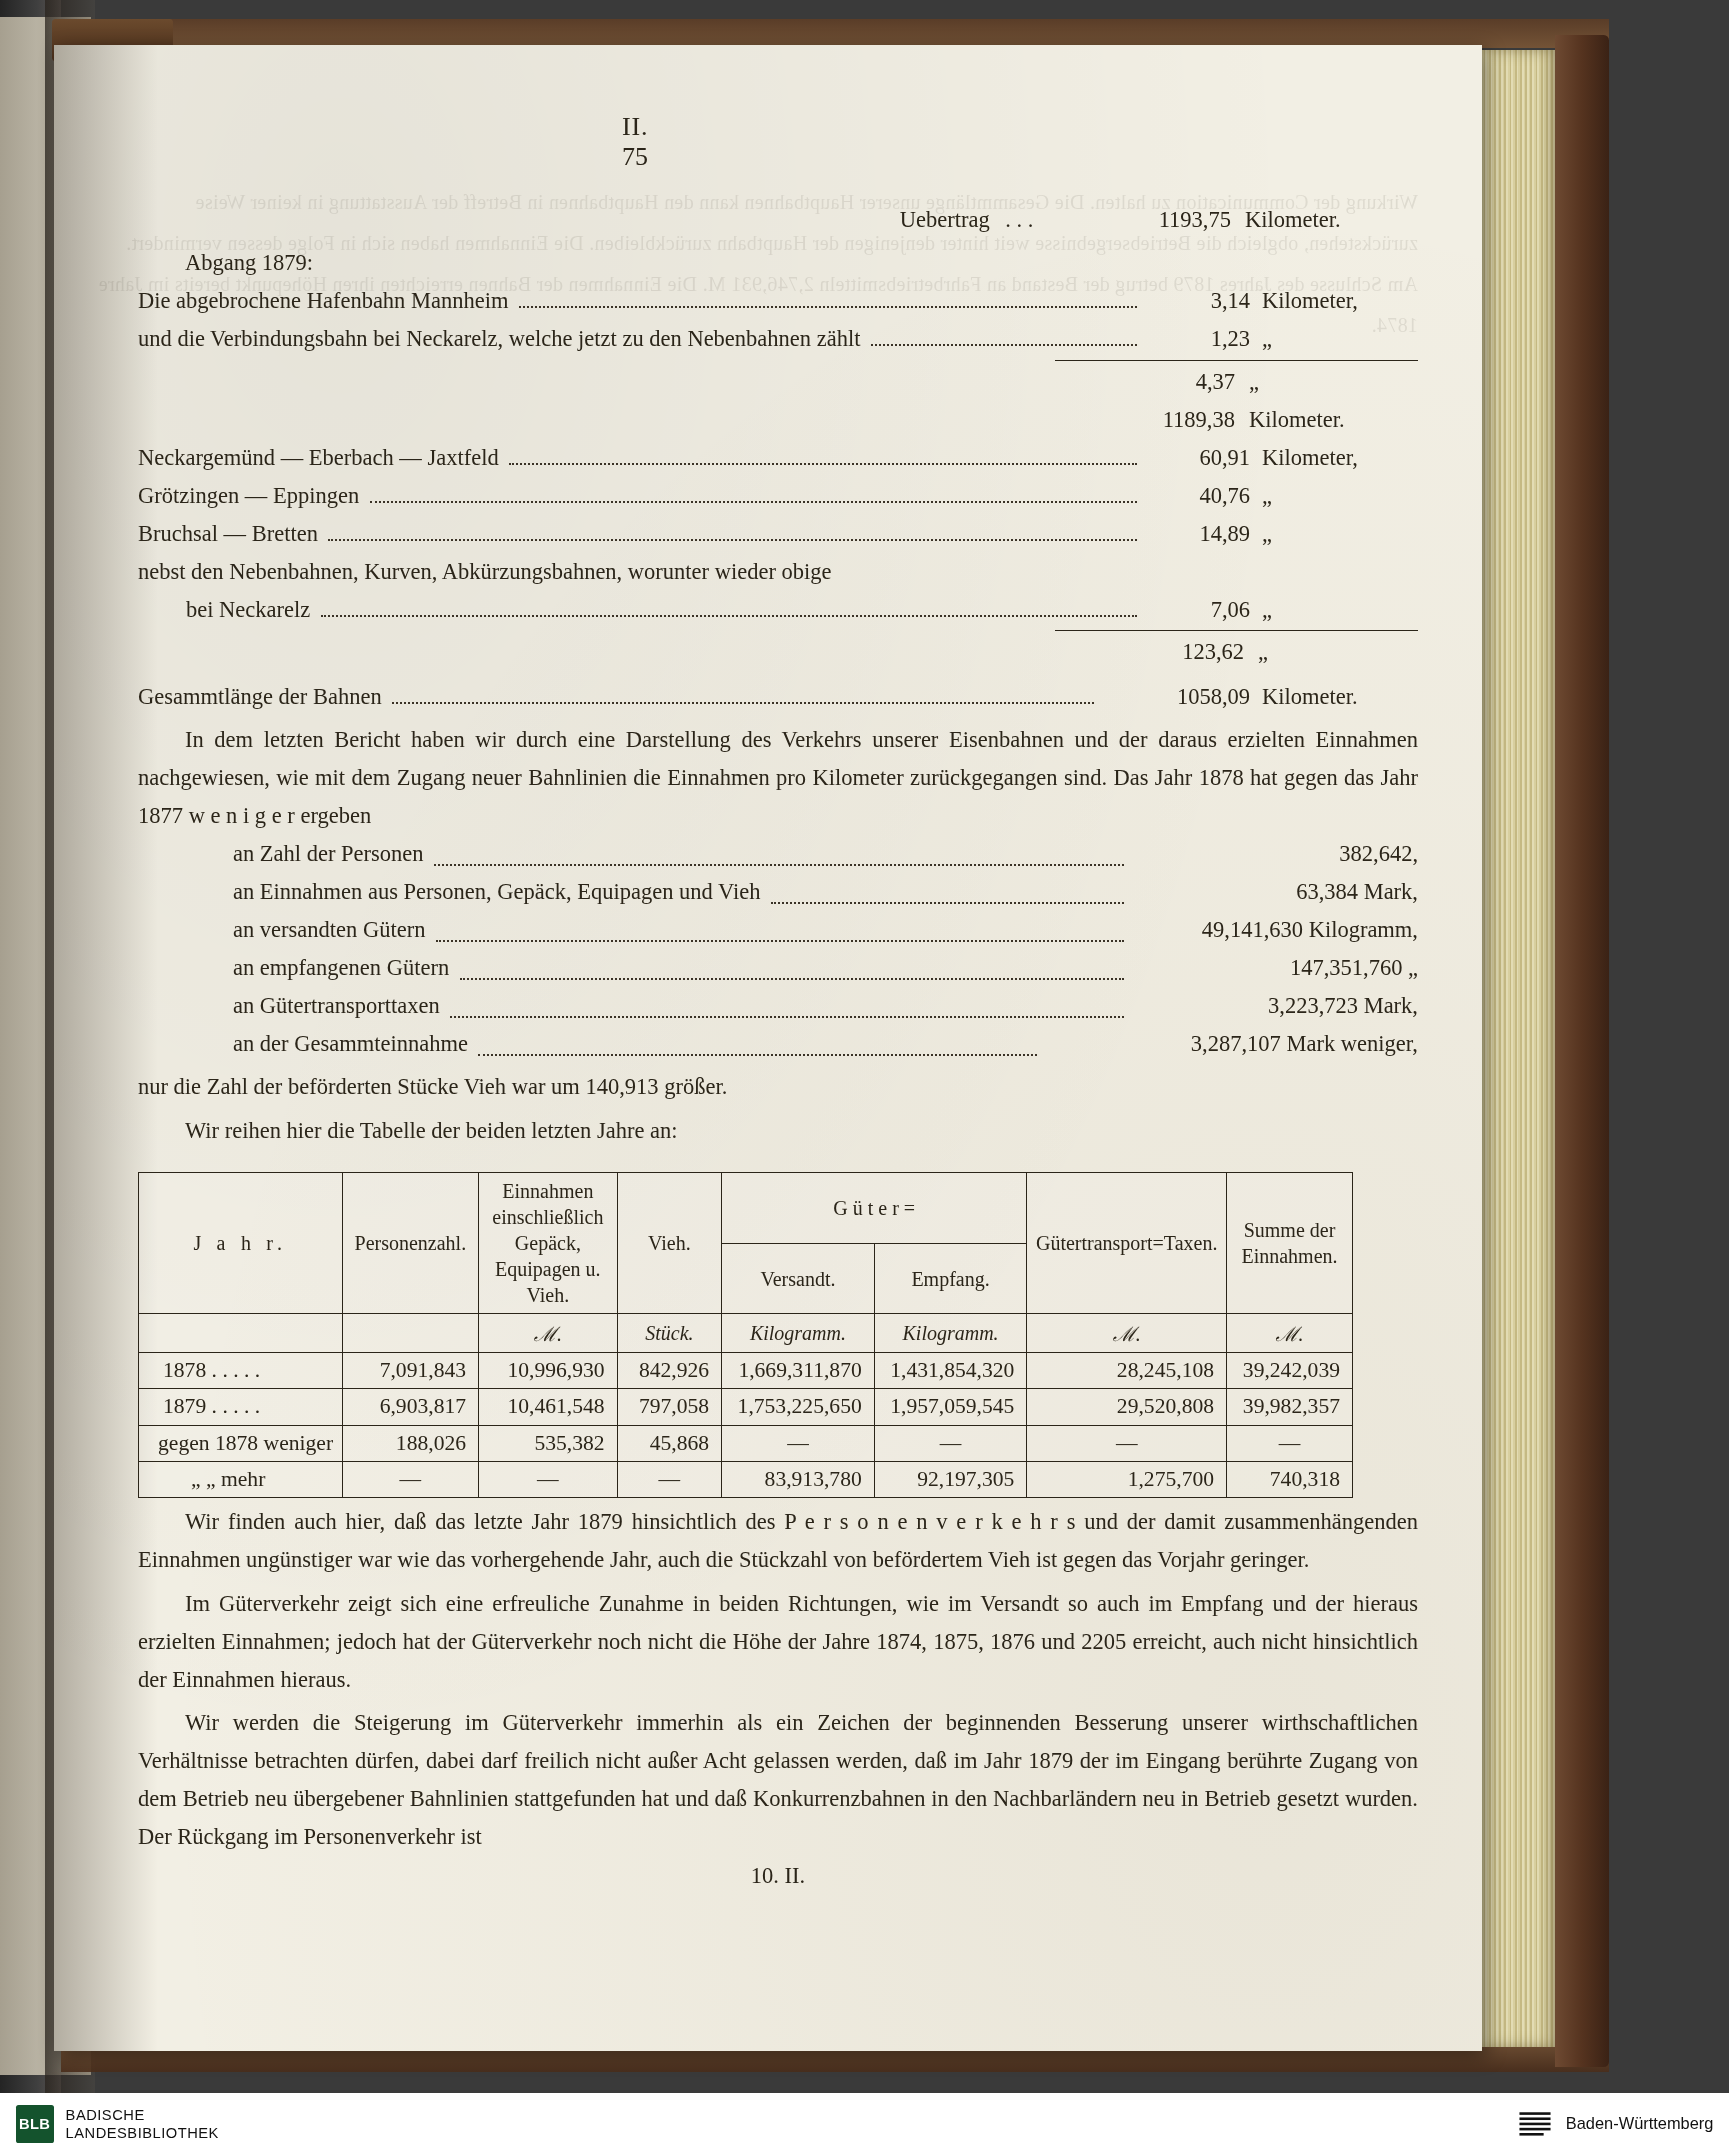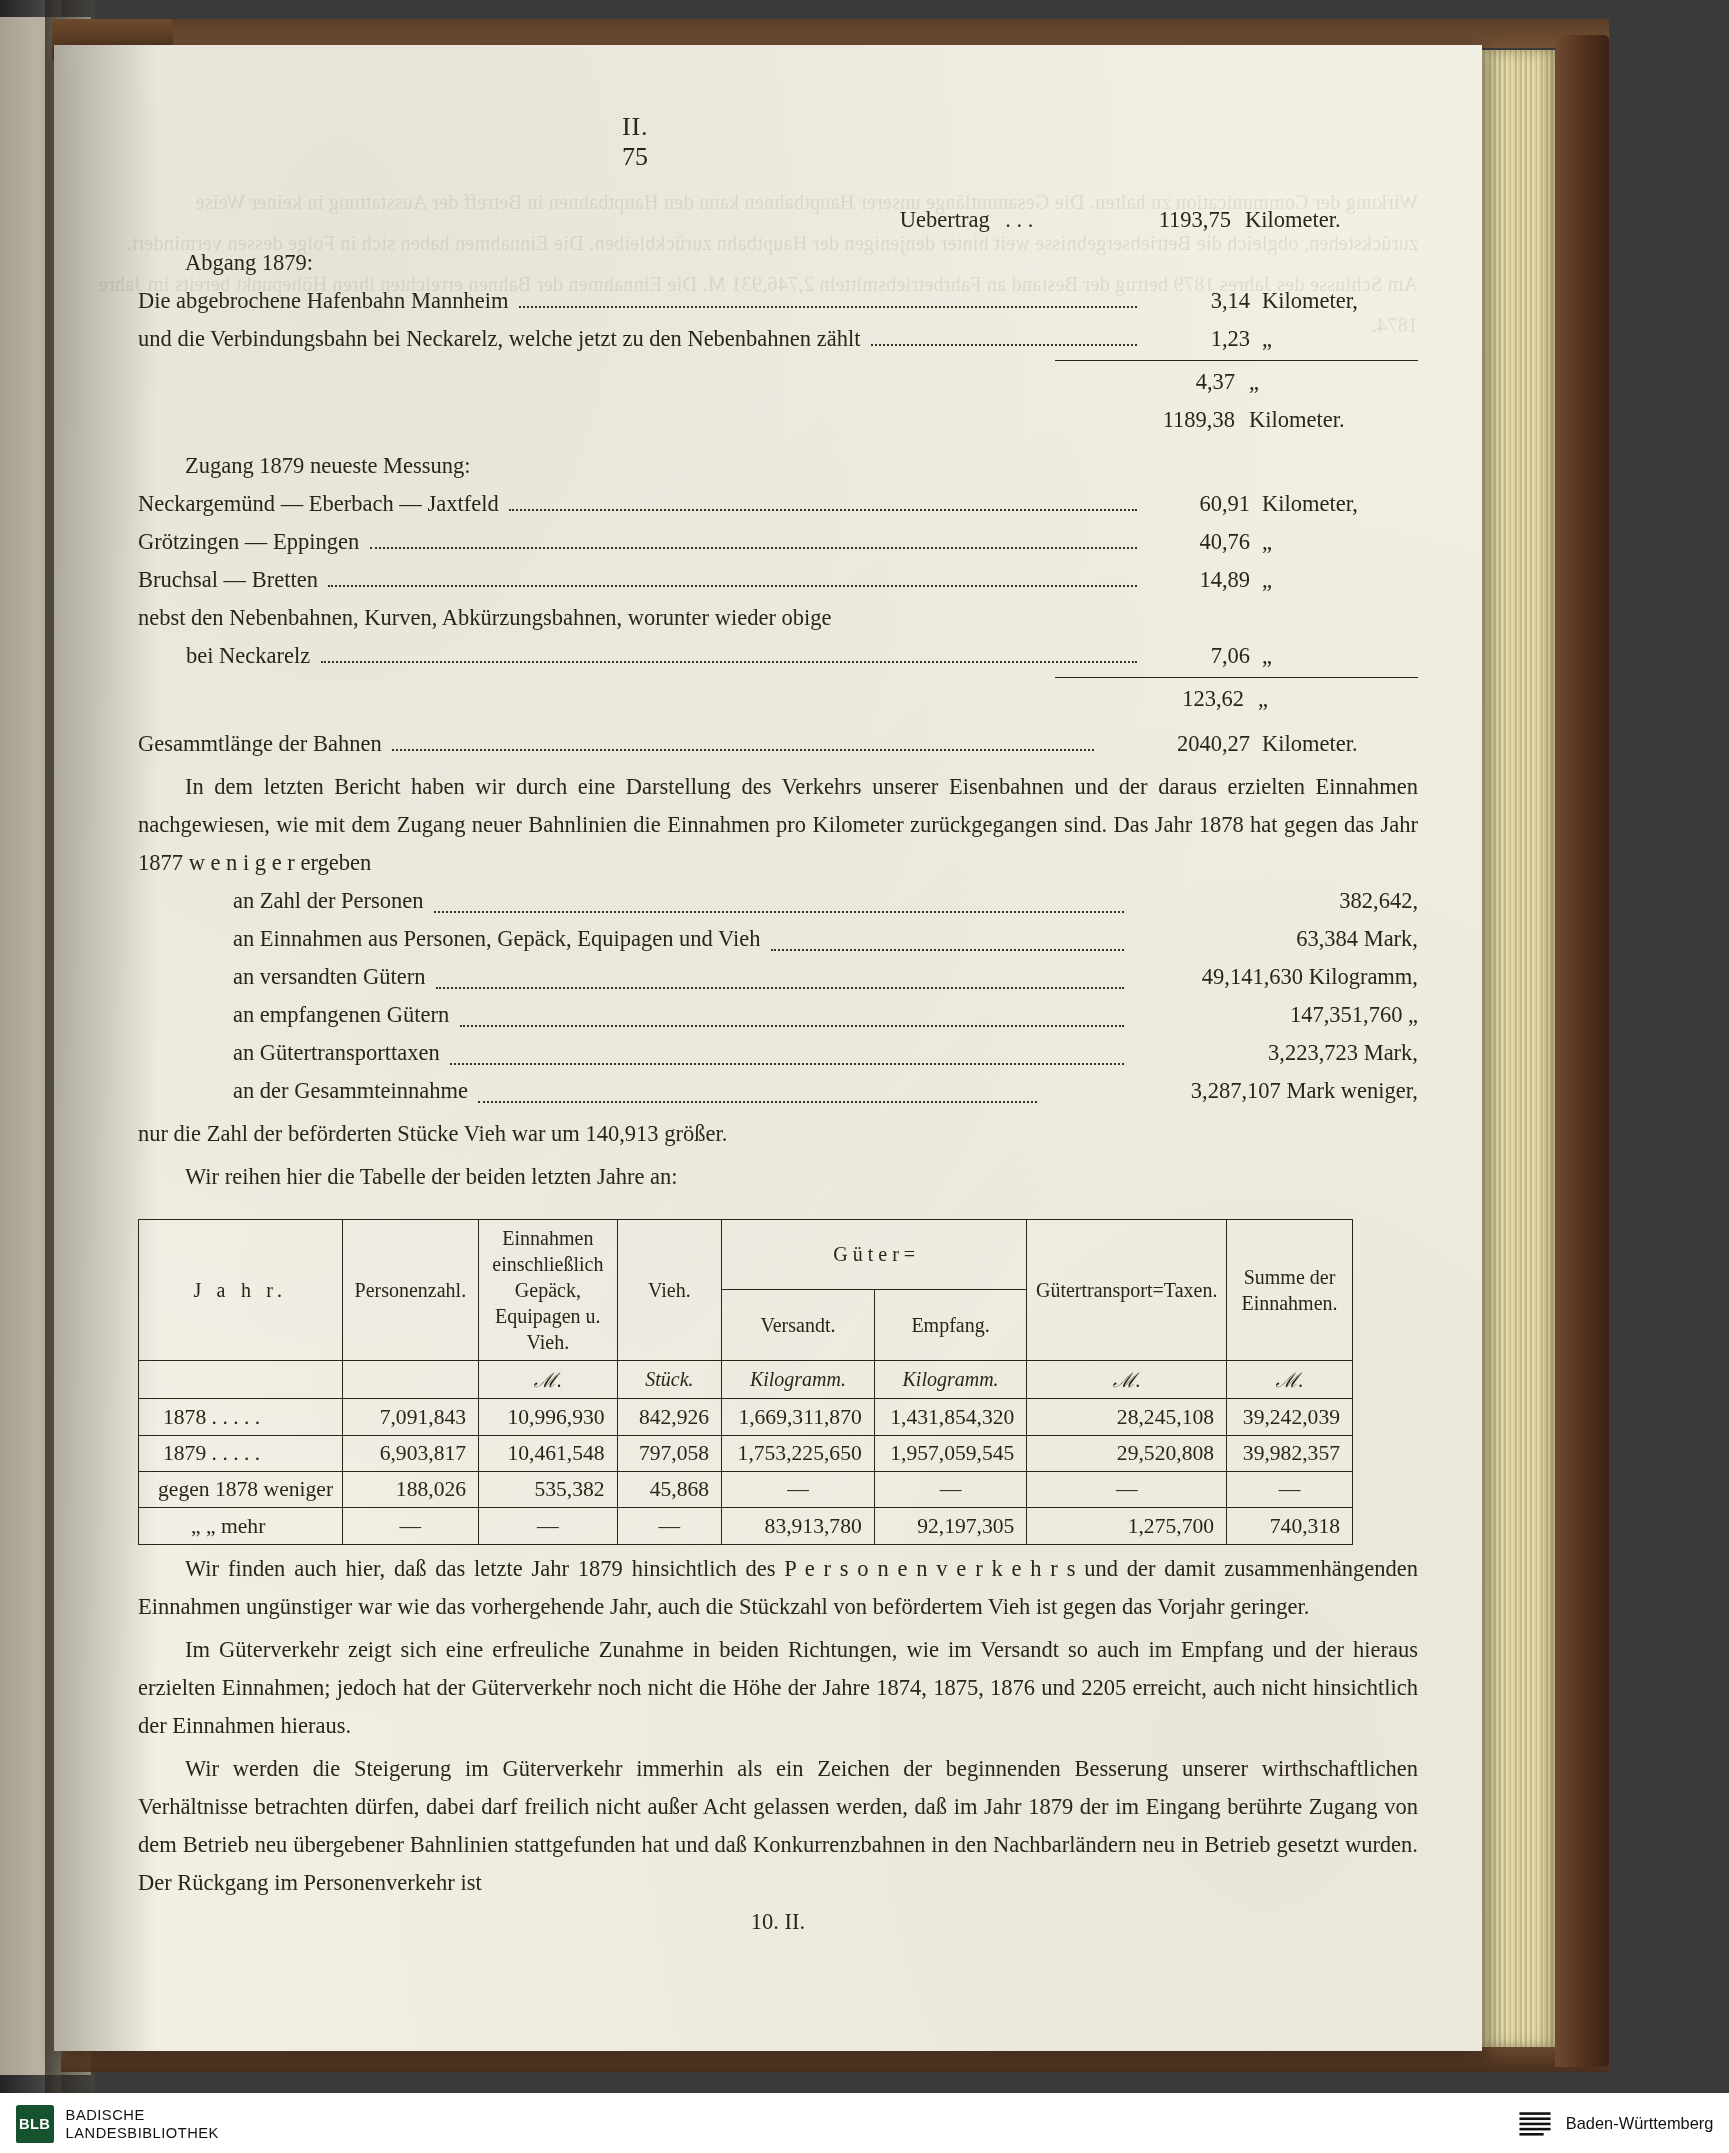--- a/index.html
+++ b/index.html
@@ -309,23 +309,20 @@
     </div>
     <div class="right-total">
       <span class="rt-num" style="width:130px;">4,37</span>
       <span class="rt-unit" style="width:169px;">„</span>
     </div>
     <div class="right-total">
       <span class="rt-num" style="width:311px;">1189,38</span>
       <span class="rt-unit" style="width:169px;">Kilometer.</span>
     </div>
 
-    <div class="line" style="padding-left:47px; margin-top:8.6px;">
-      <span>Zugang 1879 neueste Messung:</span>
-    </div>
 
     <div class="line">
       <span class="lbl">Neckargemünd — Eberbach — Jaxtfeld</span>
       <span class="dots"></span>
       <span class="num" style="width:104px;">60,91</span>
       <span class="unit">Kilometer,</span>
     </div>
     <div class="line">
       <span class="lbl">Grötzingen — Eppingen</span>
       <span class="dots"></span>
@@ -354,21 +351,21 @@
       </div>
     </div>
     <div class="right-total">
       <span class="rt-num" style="width:138px;">123,62</span>
       <span class="rt-unit" style="width:160px;">„</span>
     </div>
 
     <div class="line" style="margin-top:7px;">
       <span class="lbl">Gesammtlänge der Bahnen</span>
       <span class="dots"></span>
-      <span class="num" style="width:147px;">2040,27</span>
+      <span class="num" style="width:147px;">1058,09</span>
       <span class="unit">Kilometer.</span>
     </div>
 
     <p class="para">In dem letzten Bericht haben wir durch eine Darstellung des Verkehrs unserer Eisenbahnen und der daraus erzielten Einnahmen nachgewiesen, wie mit dem Zugang neuer Bahnlinien die Einnahmen pro Kilometer zurückgegangen sind. Das Jahr 1878 hat gegen das Jahr 1877 w e n i g e r ergeben</p>
 
     <div class="statline">
       <span class="stat-lbl">an Zahl der Personen</span>
       <span class="dots"></span>
       <span class="stat-val">382,642,</span>
     </div>

